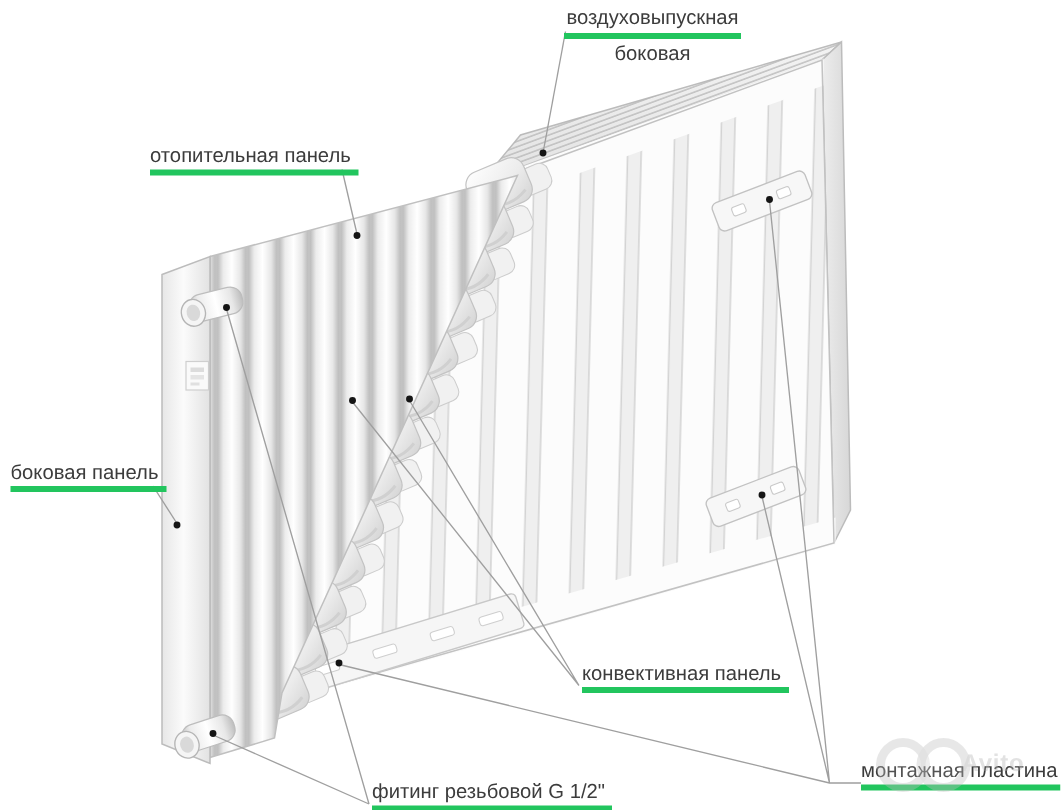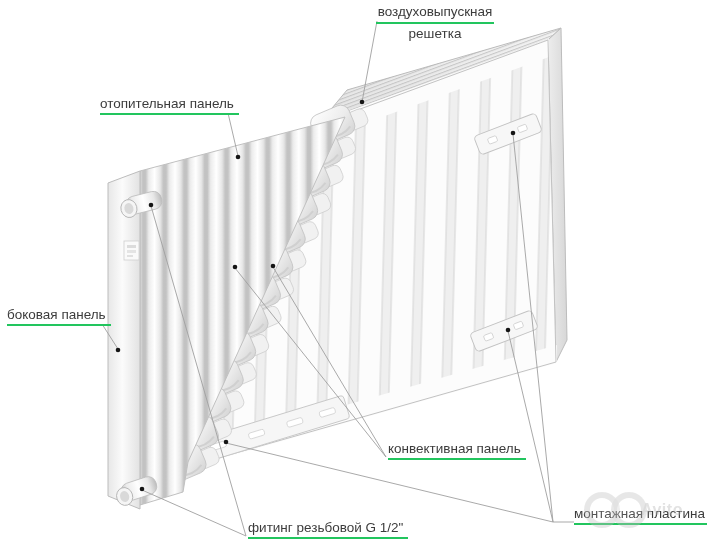--- a/index.html
+++ b/index.html
@@ -1,20 +1,20 @@
 <!DOCTYPE html>
 <html><head>
 <meta charset="utf-8">
 <style>
   html,body{margin:0;padding:0;background:#ffffff;}
   #stage{position:relative;width:707px;height:540px;background:#ffffff;overflow:hidden;
          font-family:"Liberation Sans",sans-serif;}
   #art{position:absolute;left:0;top:0;}
   .lbl{position:absolute;font-size:13.5px;line-height:1.15;color:#3c3c3c;white-space:nowrap;}
-  .lbl .u{display:inline-block;border-bottom:2px solid #22c55e;padding-bottom:1px;padding-right:5px;}
+  .lbl .u{display:inline-block;border-bottom:4px solid #22c55e;padding-bottom:1px;padding-right:5px;}
   .lbl.two{width:118px;text-align:center;}
   .lbl.two .u{display:block;padding-right:0;padding-bottom:2px;}
   .lbl.two .l2{display:block;padding-top:2px;}
   .wm{position:absolute;left:584px;top:492px;display:flex;align-items:center;gap:0;
       opacity:.5;pointer-events:none;}
   .wm .c{width:24px;height:24px;border:6px solid rgba(185,185,185,.65);border-radius:50%;
          background:rgba(255,255,255,.25);}
   .wm .c2{margin-left:-9px;}
   .wm .t{font-size:16px;font-weight:bold;letter-spacing:.5px;color:rgba(178,178,178,.75);
          margin-left:-6px;}
@@ -167,21 +167,21 @@
       <circle cx="226" cy="442" r="2.3"></circle>
       <circle cx="513" cy="133" r="2.3"></circle>
       <circle cx="508" cy="330" r="2.3"></circle>
       <circle cx="151" cy="205" r="2.3"></circle>
       <circle cx="142" cy="489" r="2.3"></circle>
     </g>
   </svg>
 
   <div class="lbl two" style="left:376px;top:4px;">
     <span class="u">воздуховыпускная</span>
-    <span class="l2">решетка</span>
+    <span class="l2">боковая</span>
   </div>
 
   <div class="lbl" style="left:100px;top:96px;">
     <span class="u">отопительная панель</span>
   </div>
 
   <div class="lbl" style="left:388px;top:441px;">
     <span class="u">конвективная панель</span>
   </div>
 

